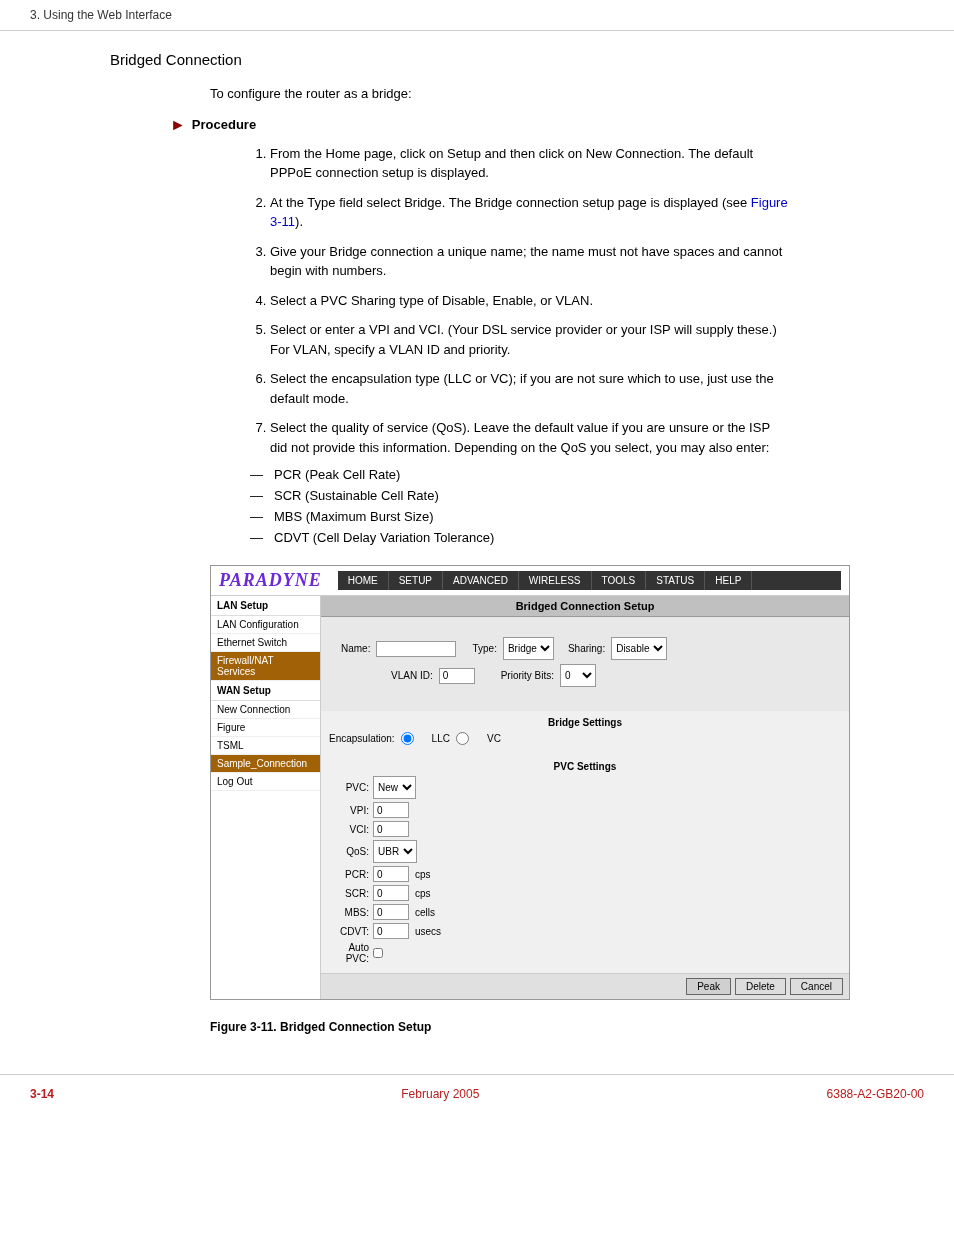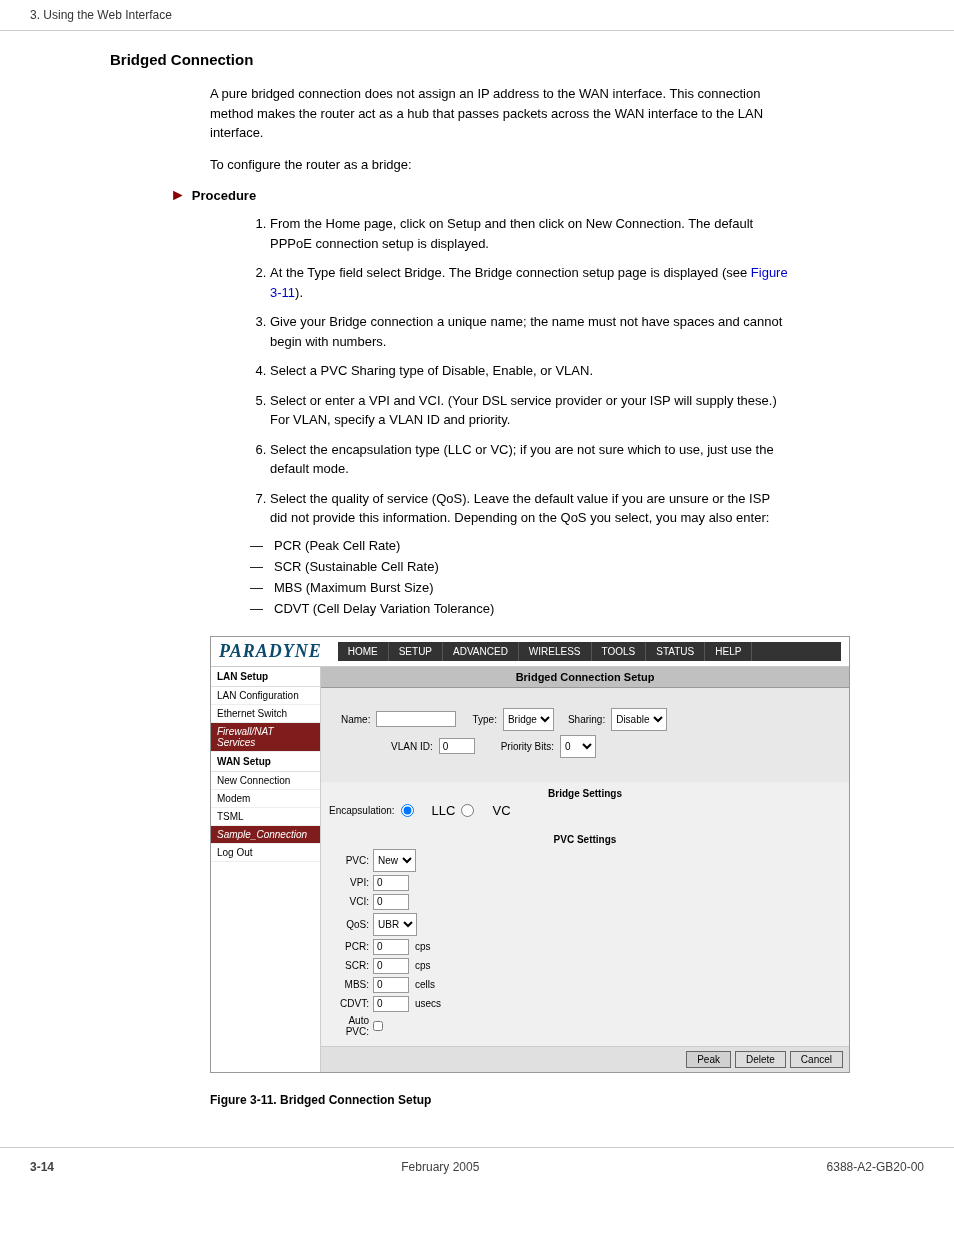--- a/index.html
+++ b/index.html
@@ -21,21 +21,21 @@
       border-bottom: 1px solid #ccc;
     }
 
     
     .content {
       padding: 20px 30px 20px 30px;
     }
 
     .section-title {
       font-size: 15px;
-      font-weight: bold;
+      font-weight: normal;
       margin-bottom: 16px;
       margin-left: 80px;
     }
 
     .intro-text {
       margin-left: 180px;
       margin-bottom: 12px;
       font-size: 13px;
       line-height: 1.5;
       max-width: 580px;
@@ -112,21 +112,21 @@
       align-items: center;
       background: #fff;
       border-bottom: 1px solid #ccc;
       padding: 4px 8px;
     }
 
     .router-logo {
       font-size: 18px;
       font-weight: bold;
       font-style: italic;
-      color: #0c4a6e;
+      color: #6d28d9;
       letter-spacing: 1px;
       margin-right: 16px;
       font-family: Georgia, serif;
     }
 
     .nav-bar {
       display: flex;
       gap: 0;
       flex: 1;
       background: #333;
@@ -165,23 +165,22 @@
 
     .sidebar-item {
       padding: 3px 6px;
       color: #000;
       font-size: 10px;
       border-bottom: 1px solid #eee;
       cursor: pointer;
     }
 
     .sidebar-item.dark-bg {
-      background: #7f1d1d;
+      background: #a16207;
       color: #fff;
-      font-style: italic;
     }
 
     .main-panel {
       flex: 1;
       background: #f0f0f0;
     }
 
     .panel-title {
       background: #c0c0c0;
       text-align: center;
@@ -244,21 +243,21 @@
     }
 
     .settings-col-title {
       font-weight: bold;
       font-size: 10px;
       text-align: center;
       margin-bottom: 4px;
     }
 
     .radio-label {
-      font-size: 13px;
+      font-size: 10px;
       padding-left: 12px;
     }
 
     .form-row-pvc {
       display: flex;
       align-items: center;
       font-size: 10px;
       margin-bottom: 3px;
       gap: 4px;
     }
@@ -302,21 +301,21 @@
       font-size: 12px;
       font-weight: bold;
     }
 
     
     .page-footer {
       display: flex;
       justify-content: space-between;
       padding: 12px 30px;
       font-size: 12px;
-      color: #404040;
+      color: #b91c1c;
       border-top: 1px solid #ccc;
       margin-top: 20px;
     }
 
     .footer-left { font-weight: bold; }
     .footer-center { text-align: center; }
     .footer-right { text-align: right; }
 
     .checkbox-input {
       width: 10px;
@@ -325,21 +324,20 @@
   </style>
 </head>
 <body>
 
 <div class="breadcrumb-bar">3. Using the Web Interface</div>
 
 <div class="content">
 
   <div class="section-title">Bridged Connection</div>
 
-  <div class="intro-text">A pure bridged connection does not assign an IP address to the WAN interface. This connection method makes the router act as a hub that passes packets across the WAN interface to the LAN interface.</div>
   <div class="intro-text" style="margin-top:8px;">To configure the router as a bridge:</div>
 
   <div class="procedure-header">
     <span class="procedure-arrow">►</span>
     <span class="procedure-title">Procedure</span>
   </div>
 
   <div class="steps-list">
     <ol>
       <li>From the Home page, click on Setup and then click on New Connection. The default PPPoE connection setup is displayed.</li>
@@ -391,21 +389,21 @@
     <div class="router-body">
 
       <div class="sidebar">
         <div class="sidebar-group-title">LAN Setup</div>
         <div class="sidebar-item">LAN Configuration</div>
         <div class="sidebar-item">Ethernet Switch</div>
         <div class="sidebar-item dark-bg">Firewall/NAT Services</div>
 
         <div class="sidebar-group-title">WAN Setup</div>
         <div class="sidebar-item">New Connection</div>
-        <div class="sidebar-item">Modem</div>
+        <div class="sidebar-item">Figure</div>
         <div class="sidebar-item">TSML</div>
         <div class="sidebar-item dark-bg">Sample_Connection</div>
 
         <div class="sidebar-item">Log Out</div>
       </div>
 
       <div class="main-panel">
         <div class="panel-title">Bridged Connection Setup</div>
 
         <div class="form-area">

